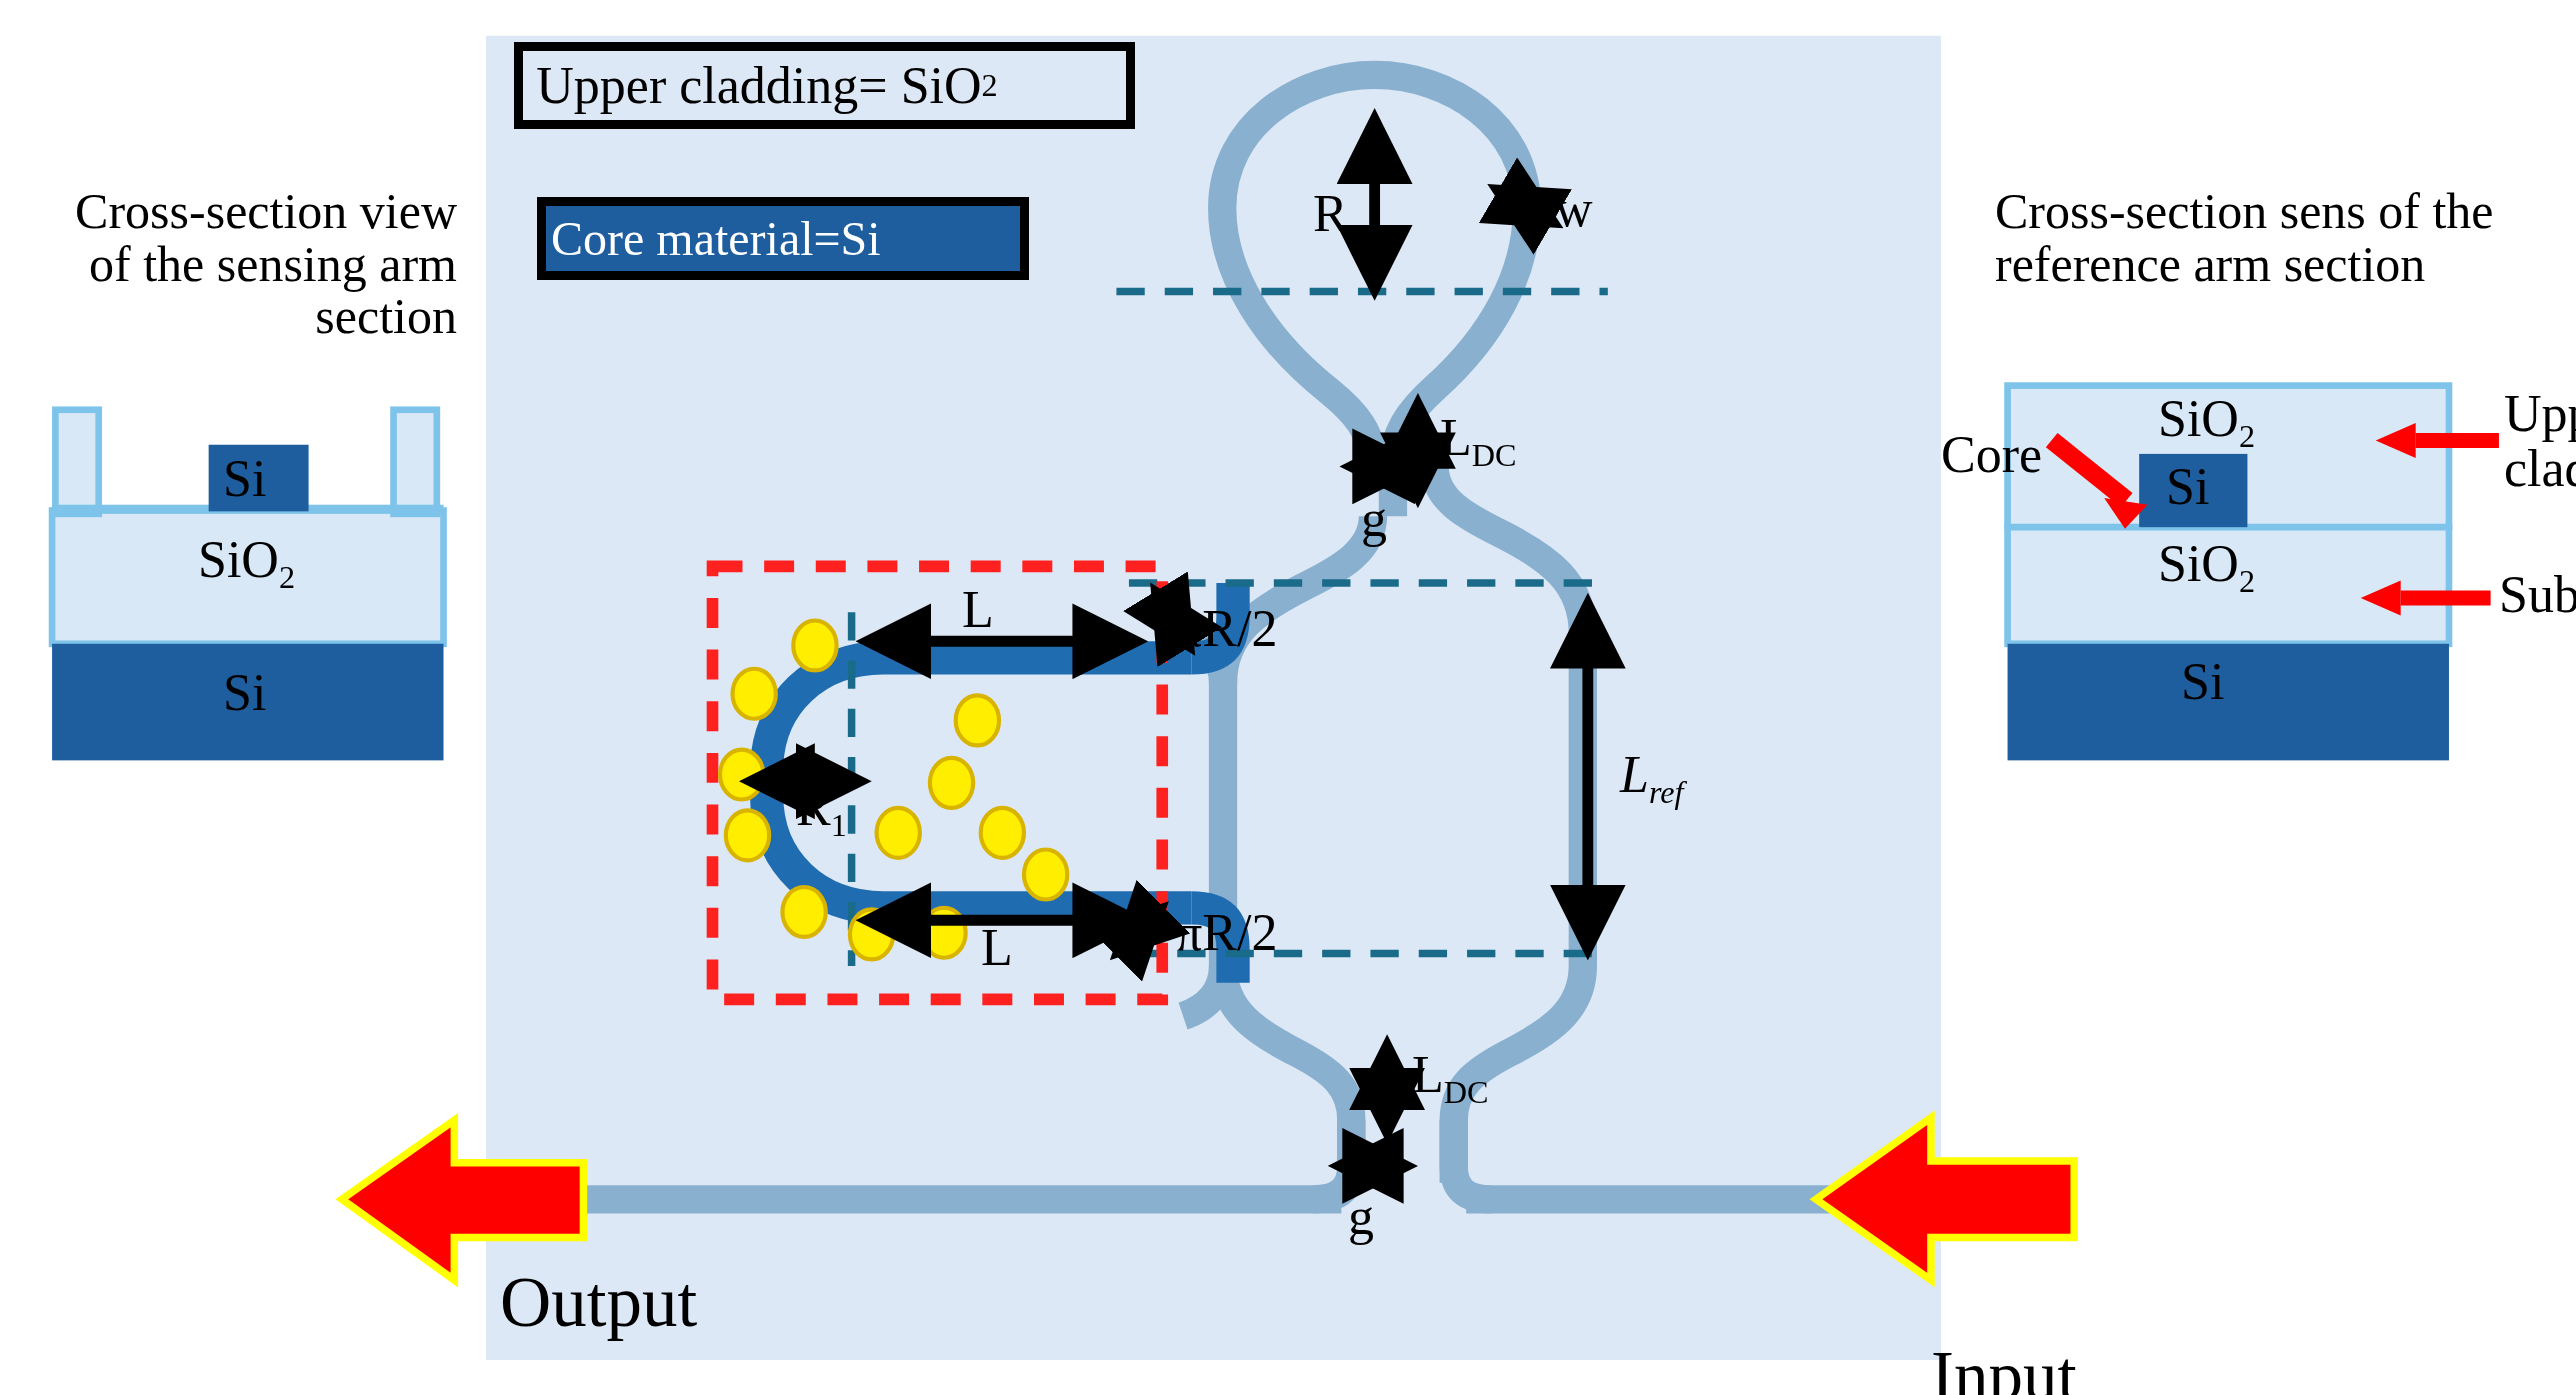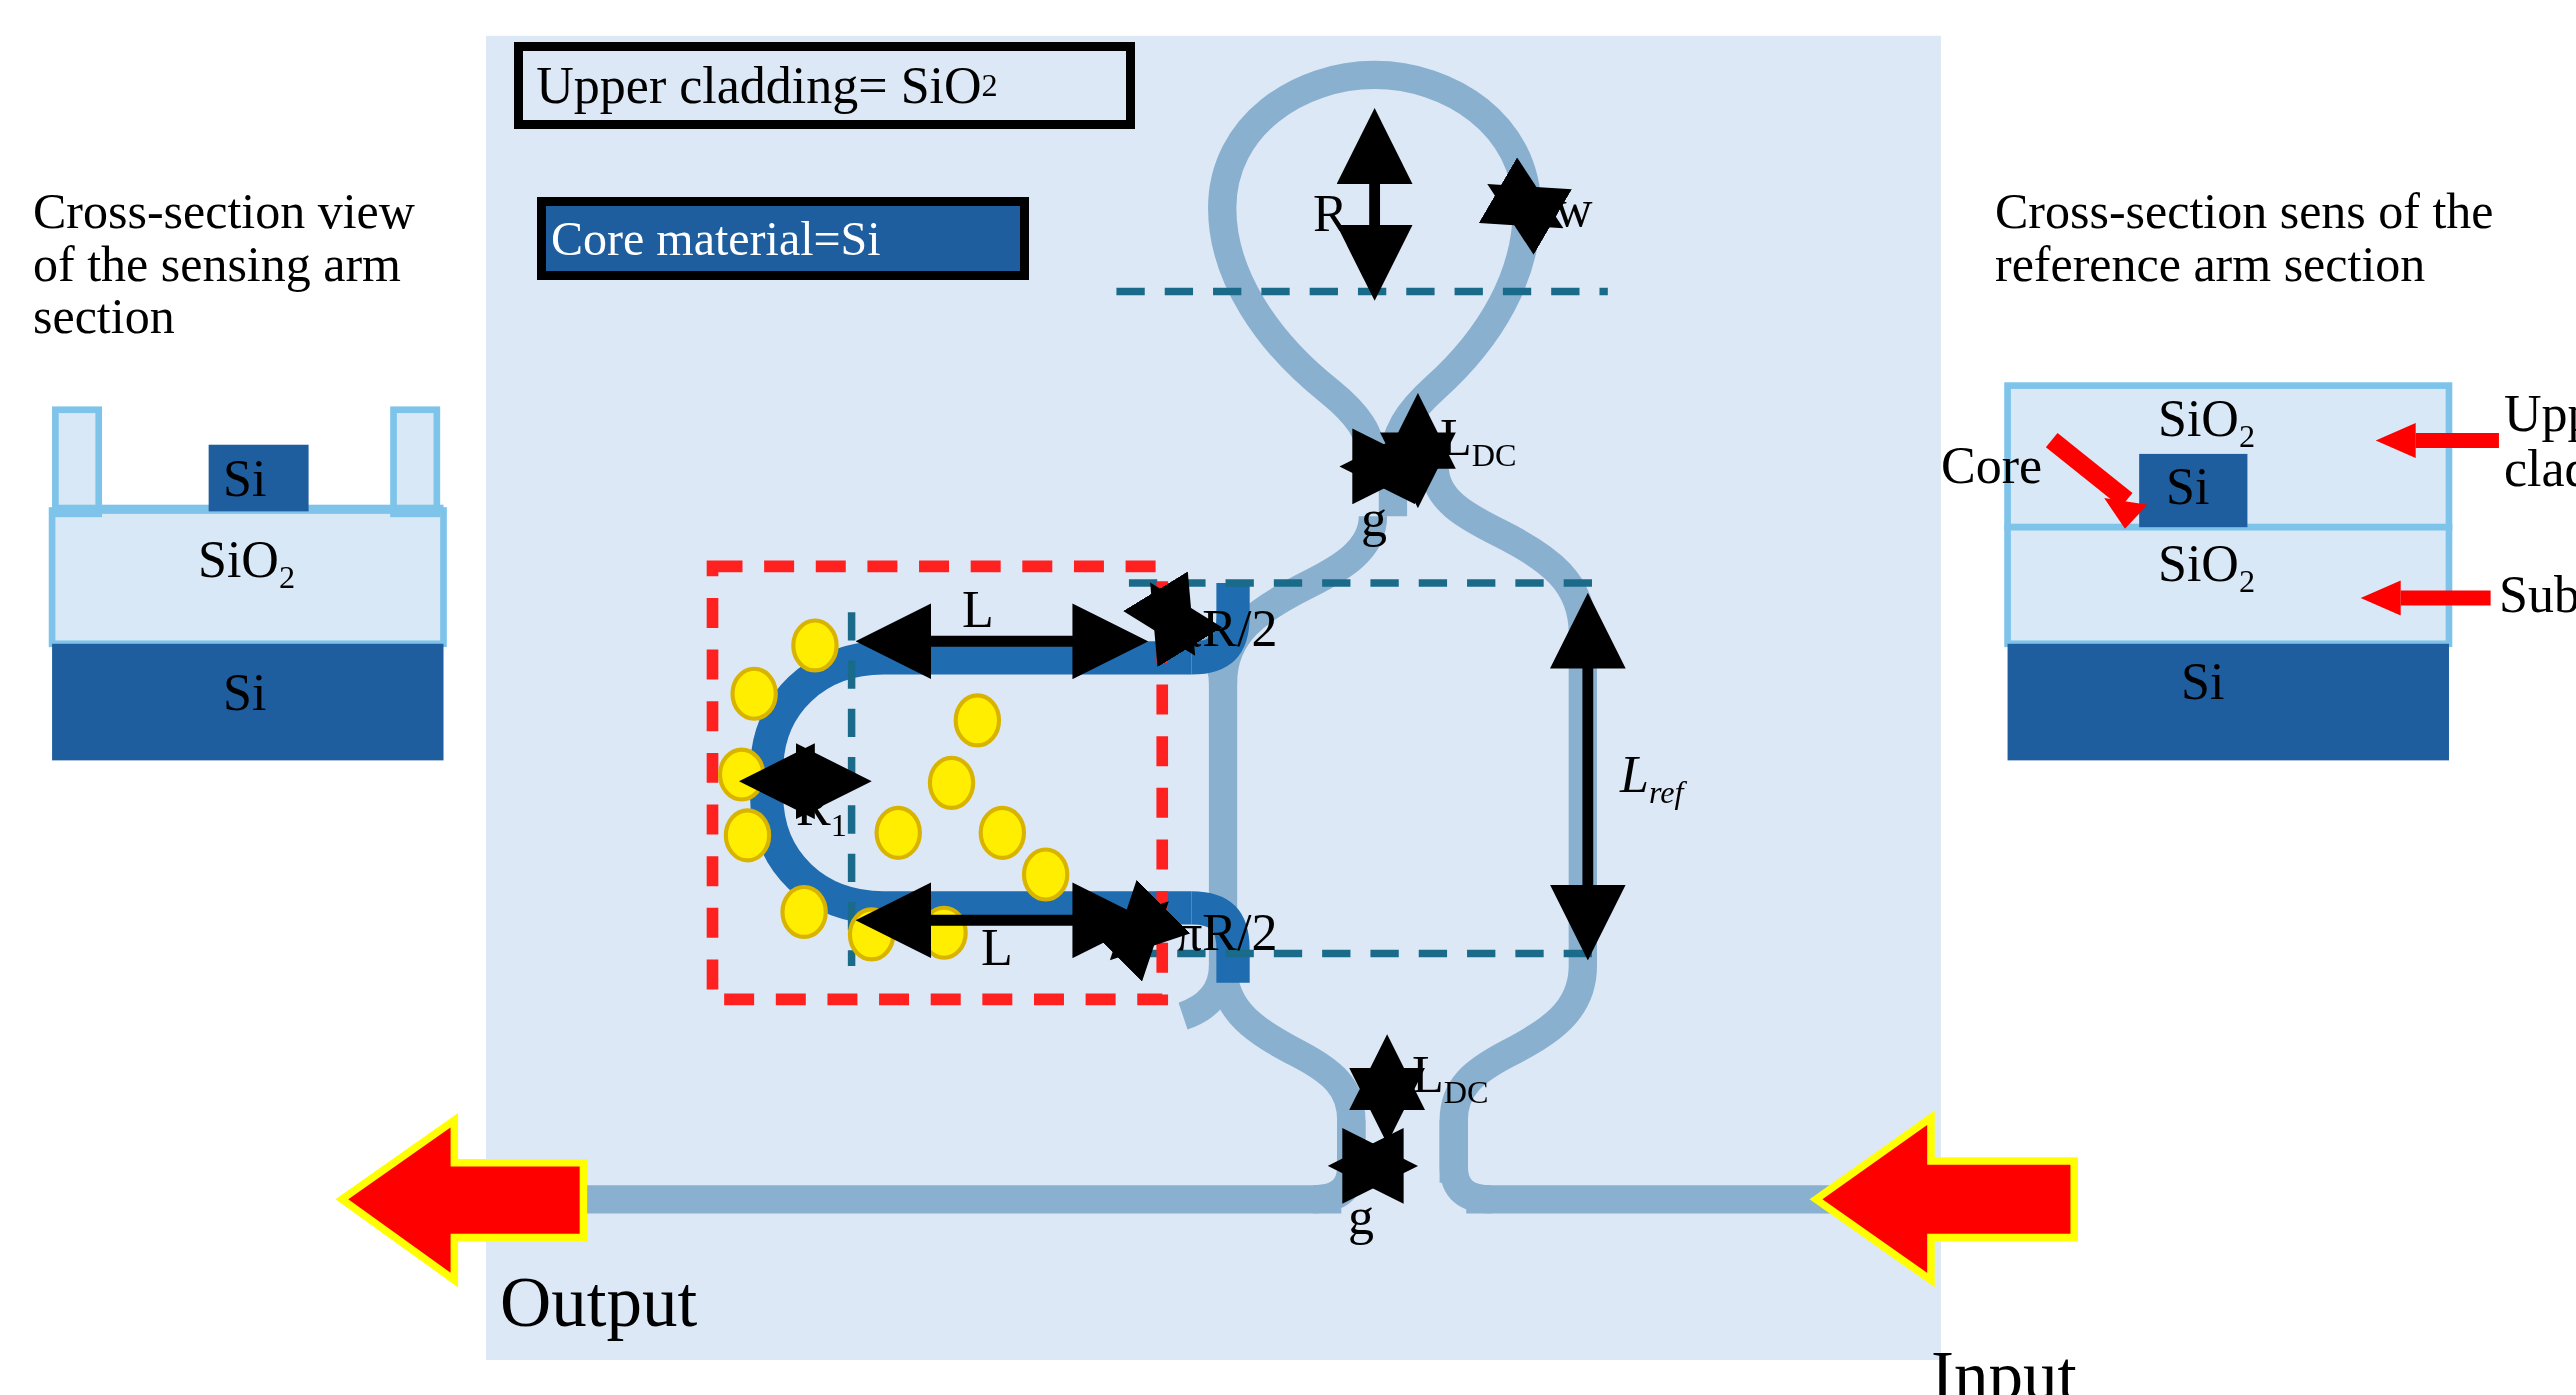--- a/index.html
+++ b/index.html
@@ -12,21 +12,21 @@
 
   
   .legend-box{position:absolute;border:9.2px solid #000;display:flex;align-items:center;
               justify-content:flex-start;box-sizing:border-box;}
   #legend-cladding{left:514px;top:42px;width:621px;height:87px;background:#dce8f5;
                    color:#000;padding-left:13.3px;font-size:52px;}
   #legend-core{left:537px;top:197px;width:492px;height:83px;background:#1f5e9e;
                color:#ffffff;padding-left:5px;font-size:48px;}
 
   
-  #title-left{left:33px;top:185px;font-size:50px;width:433px;white-space:normal;}
+  #title-left{left:24px;top:185px;font-size:50px;width:433px;white-space:normal;text-align:right;}
   #title-right{left:1995px;top:185px;font-size:50px;width:500px;white-space:normal;}
 
   
   .lbl{font-size:52px;}
 </style>
 </head>
 <body>
 
 <div id="stage">
 
@@ -212,21 +212,21 @@
 
   <div class="txt lbl" style="left:2158px;top:392px;">
     <span>SiO</span><span class="sub">2</span>
   </div>
   <div class="txt lbl" style="left:2166px;top:460px;">Si</div>
   <div class="txt lbl" style="left:2158px;top:537px;">
     <span>SiO</span><span class="sub">2</span>
   </div>
   <div class="txt lbl" style="left:2181px;top:655px;">Si</div>
 
-  <div class="txt lbl" style="left:1941px;top:439px;">Core</div>
+  <div class="txt lbl" style="left:1941px;top:428px;">Core</div>
   <div class="txt lbl" style="left:2504px;top:387px;width:142px;white-space:normal;">Upper cladding</div>
   <div class="txt lbl" style="left:2499px;top:568px;">Substrate</div>
 
 
   <div class="txt lbl" style="left:1313px;top:187px;">R</div>
   <div class="txt lbl" style="left:1555px;top:182px;">w</div>
 
   <div class="txt lbl" style="left:1440px;top:411px;">
     <span>L</span><span class="sub">DC</span>
   </div>

